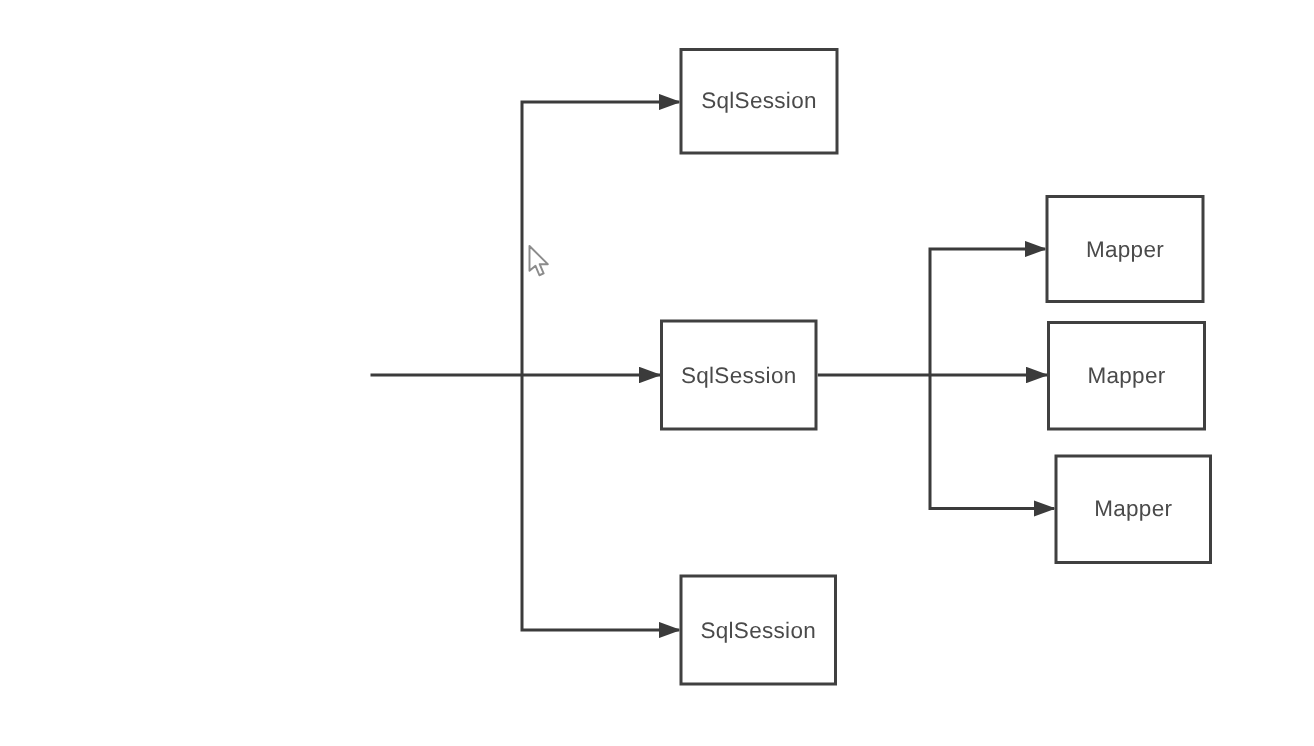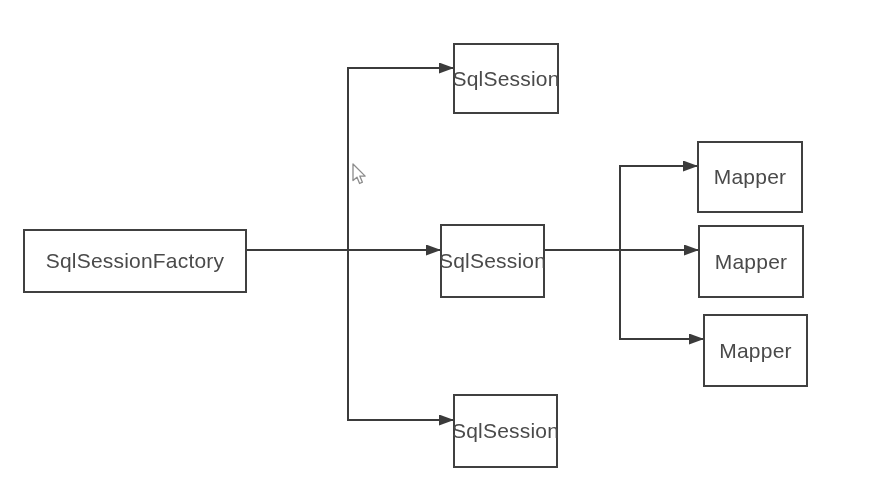--- a/index.html
+++ b/index.html
@@ -37,25 +37,24 @@
   }
   .node {
     position: absolute;
     box-sizing: border-box;
     border: 2px solid var(--border);
     background: var(--background);
     display: flex;
     align-items: center;
     justify-content: center;
     color: var(--text);
-    font-size: 21px;
+    font-size: 15px;
     letter-spacing: 0.2px;
     cursor: default;
     user-select: none;
-    margin-top: 11px;
   }
   .cursor {
     position: absolute;
     left: 351px;
     top: 163px;
     width: 18px;
     height: 24px;
     pointer-events: none;
   }
 </style>
@@ -71,23 +70,20 @@
       </marker>
     </defs>
     <path class="wire" d="M247 250 L440 250" marker-end="url(#arrow)"></path>
     <path class="wire" d="M348 250 L348 68 L453 68" marker-end="url(#arrow)"></path>
     <path class="wire" d="M348 250 L348 420 L453 420" marker-end="url(#arrow)"></path>
     <path class="wire" d="M545 250 L698 250" marker-end="url(#arrow)"></path>
     <path class="wire" d="M620 250 L620 166 L697 166" marker-end="url(#arrow)"></path>
     <path class="wire" d="M620 250 L620 339 L703 339" marker-end="url(#arrow)"></path>
   </svg>
 
-  <div class="node" style="left:23px; top:218px; width:224px; height:64px;">
-    <span>SqlSessionFactory</span>
-  </div>
 
   <div class="node" style="left:453px; top:32px; width:106px; height:71px;">
     <span>SqlSession</span>
   </div>
 
   <div class="node" style="left:440px; top:213px; width:105px; height:74px;">
     <span>SqlSession</span>
   </div>
 
   <div class="node" style="left:453px; top:383px; width:105px; height:74px;">

